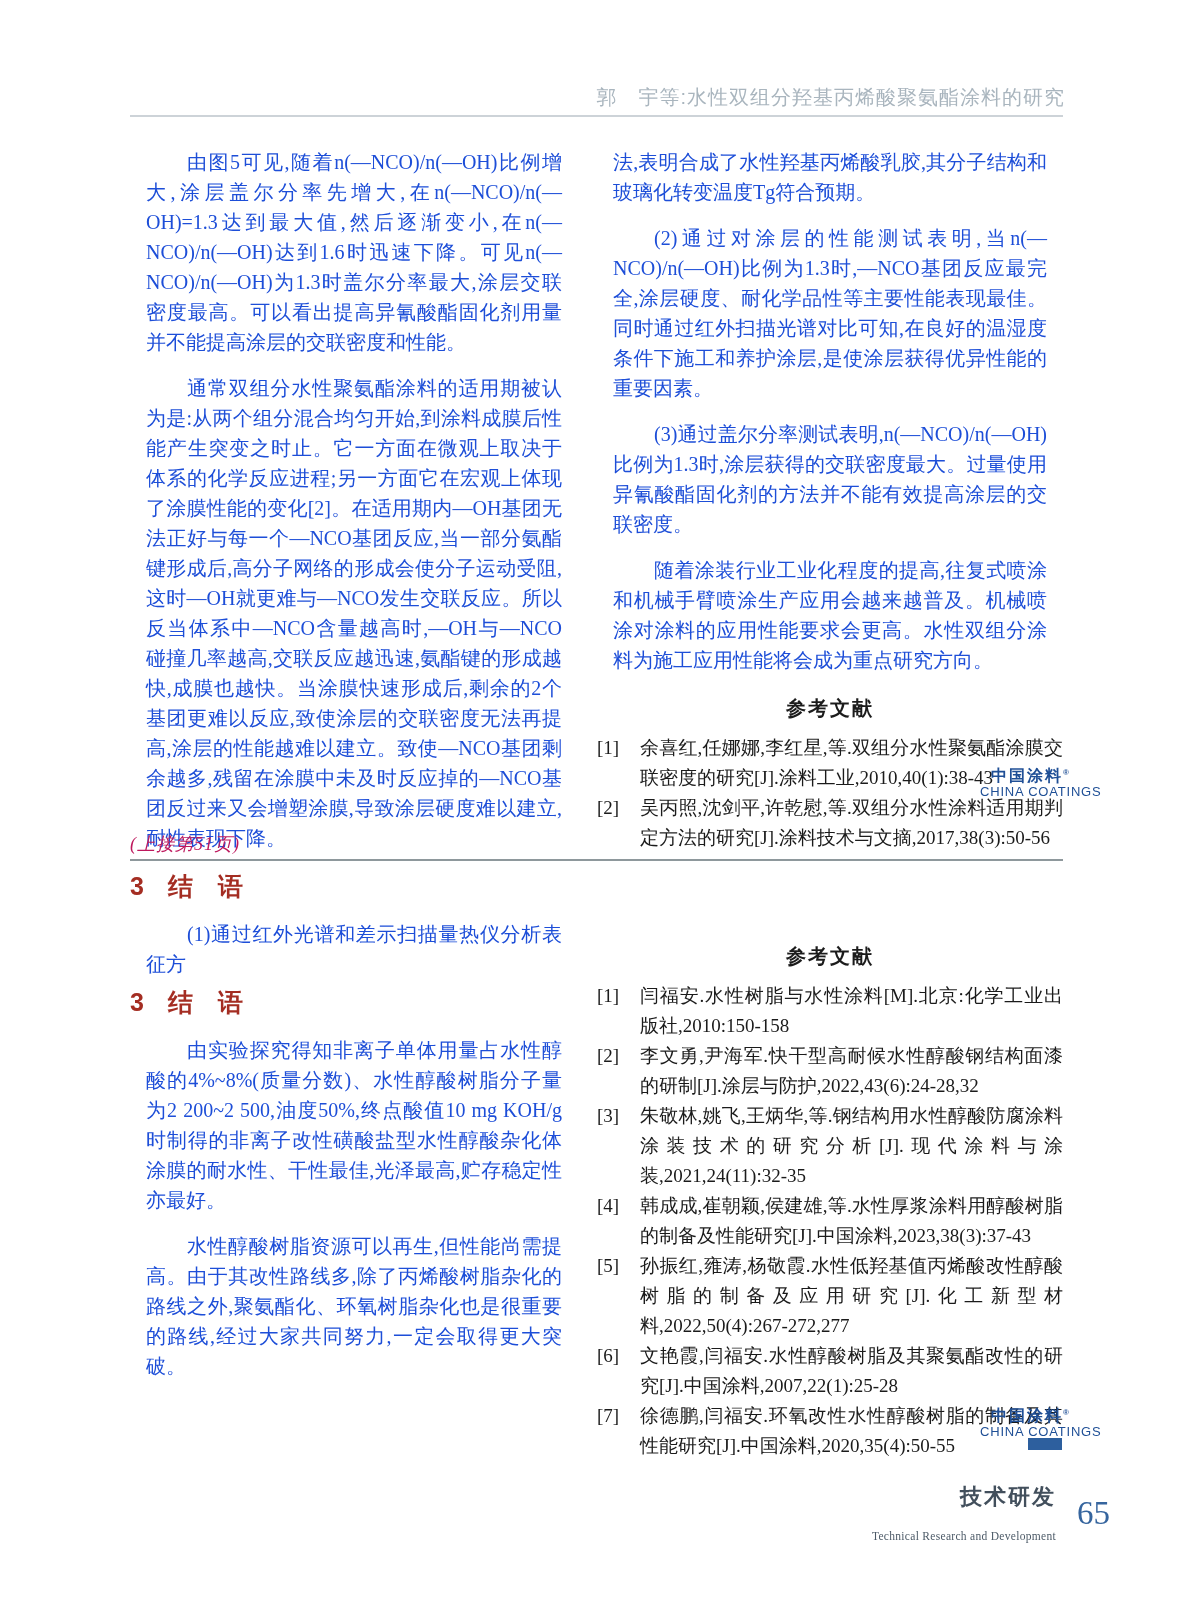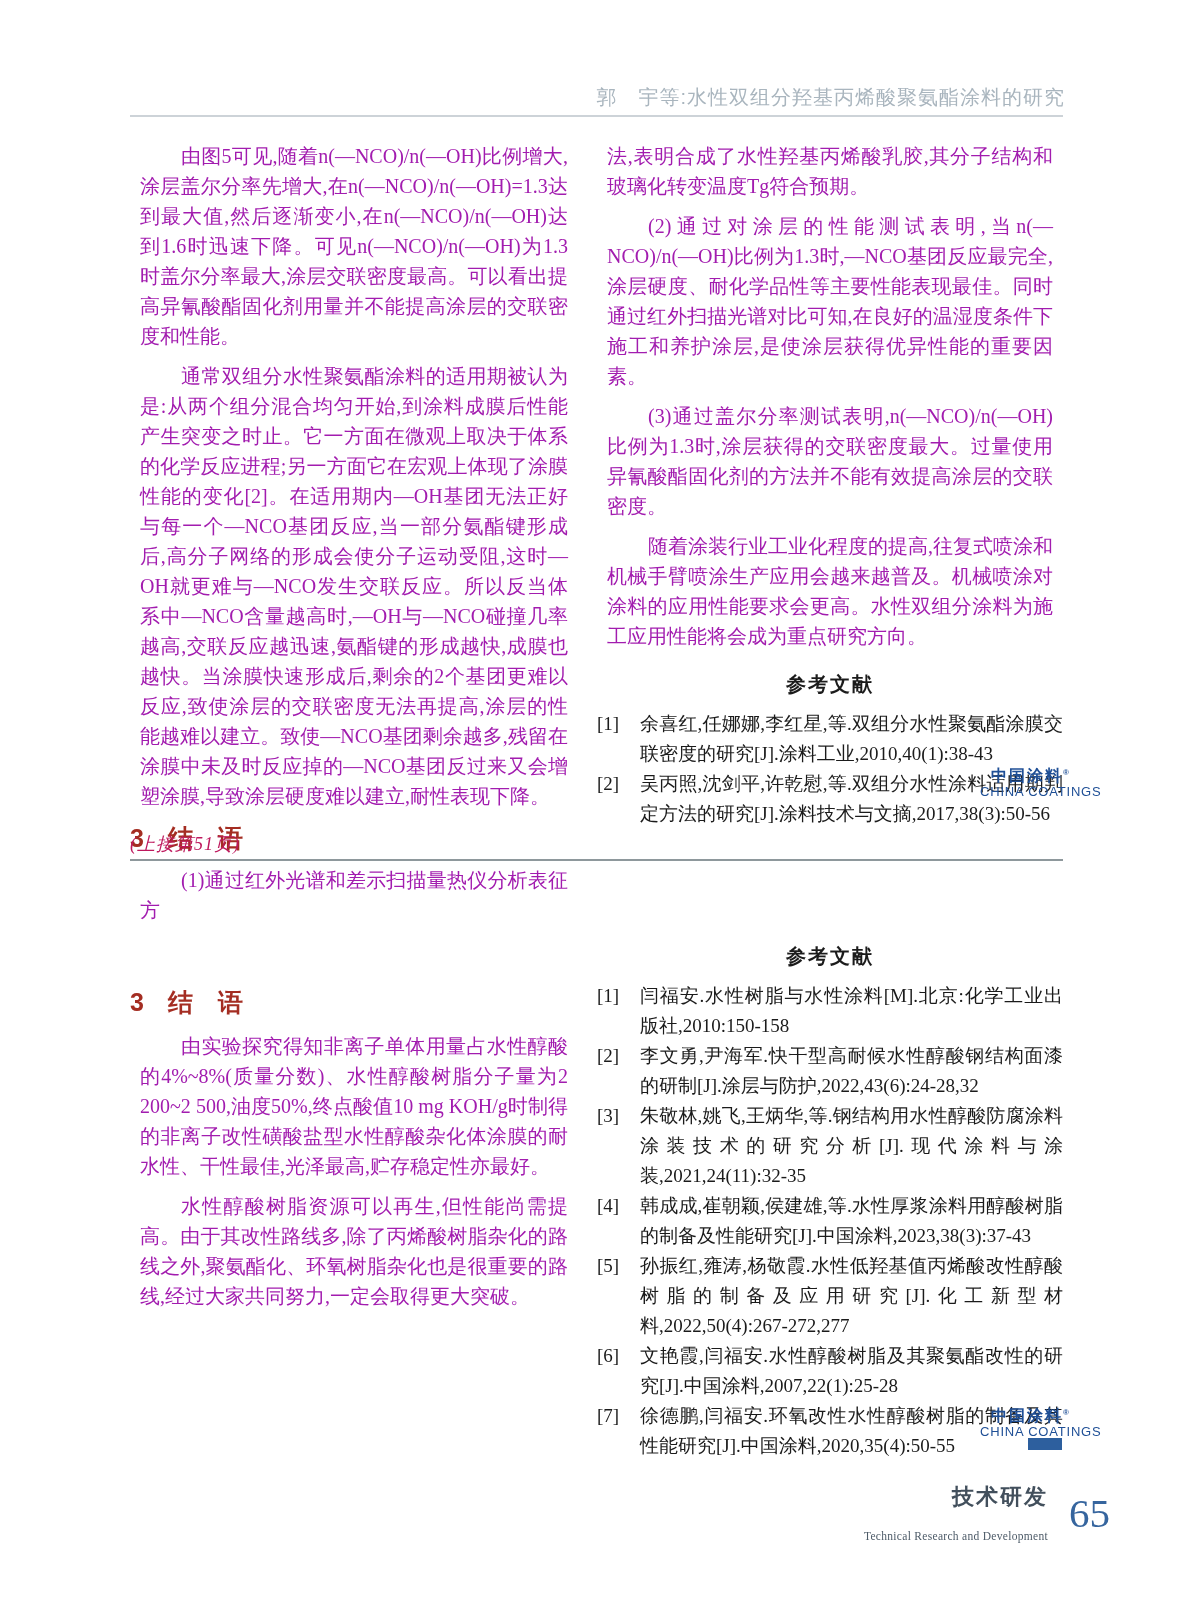--- a/index.html
+++ b/index.html
@@ -19,22 +19,22 @@
     background:#cdd3d8;
   }
   
   .col { position:absolute; }
   .col-tl { left:130px; top:131px; width:448px; }
   .col-tr { left:597px; top:131px; width:466px; }
   .col-bl { left:130px; top:935px; width:448px; }
   .col-br { left:597px; top:935px; width:466px; }
 
   .para {
-    margin:10px; font-size:20px; line-height:30px; text-align:justify;
-    text-indent:2.05em; color:#a21caf;
+    margin:16px; font-size:20px; line-height:30px; text-align:justify;
+    text-indent:2.05em; color:#1d4ed8;
   }
   .flush { text-indent:0; }
 
   .section-heading {
     display:flex; align-items:baseline; gap:24px;
     font-family:"Liberation Sans","DejaVu Sans",sans-serif;
     font-weight:bold; font-size:25px; color:#a42d22;
     margin:8px 0 6px 0; line-height:34px;
   }
   .heading-lower { margin-top:50px; margin-bottom:12px; }
@@ -95,21 +95,21 @@
     letter-spacing:2px;
   }
   .footer-en {
     font-family:"Liberation Serif","DejaVu Serif",serif;
     font-size:11.5px; color:#4c5a67; line-height:15px; margin-top:19px;
     letter-spacing:0.3px; white-space:nowrap;
   }
   .footer-bar { width:3px; background:#2d629c; margin-left:9px; }
   .footer-page {
     font-family:"Liberation Serif","DejaVu Serif",serif;
-    font-size:41px; color:#36659e; margin-left:9px; line-height:62px;
+    font-size:33px; color:#36659e; margin-left:9px; line-height:62px;
   }
 </style>
 </head>
 <body>
 
 <div class="page">
 
   <div class="running-head">郭　宇等:水性双组分羟基丙烯酸聚氨酯涂料的研究</div>
   <div class="header-rule"></div>
 

